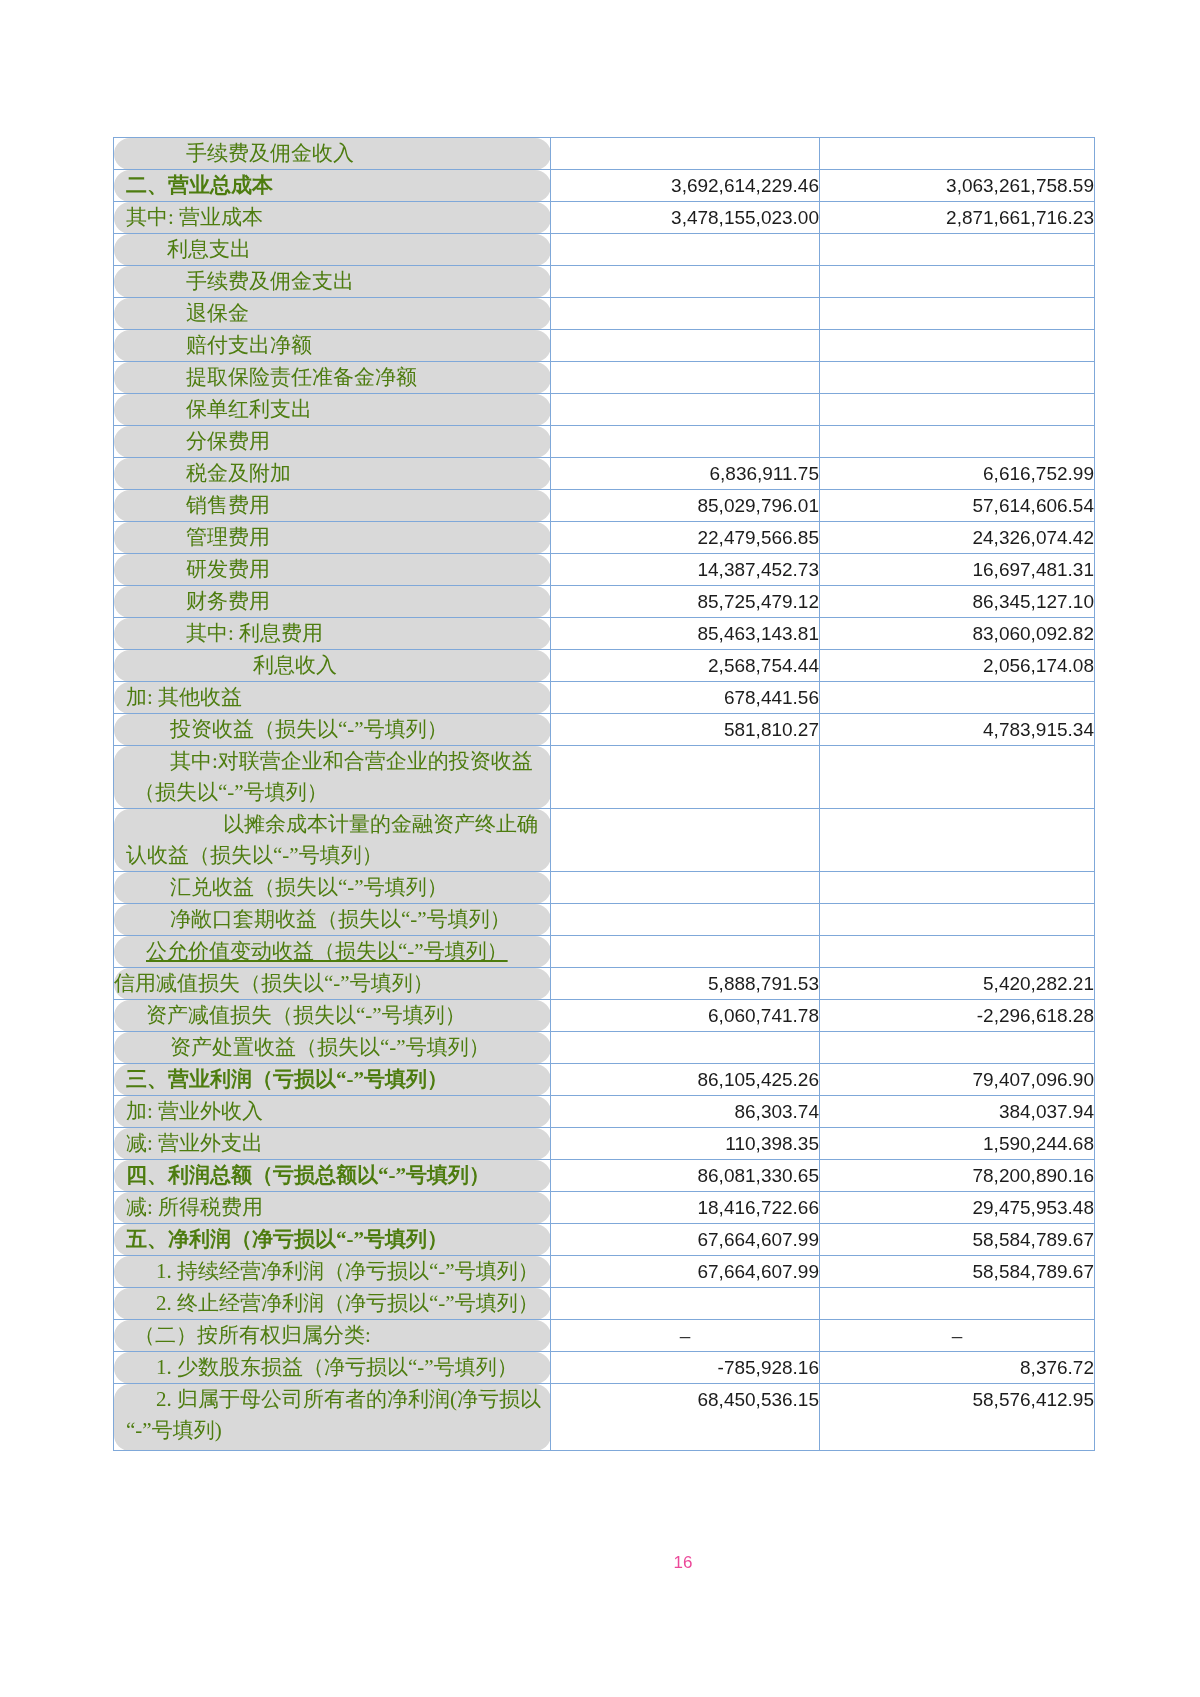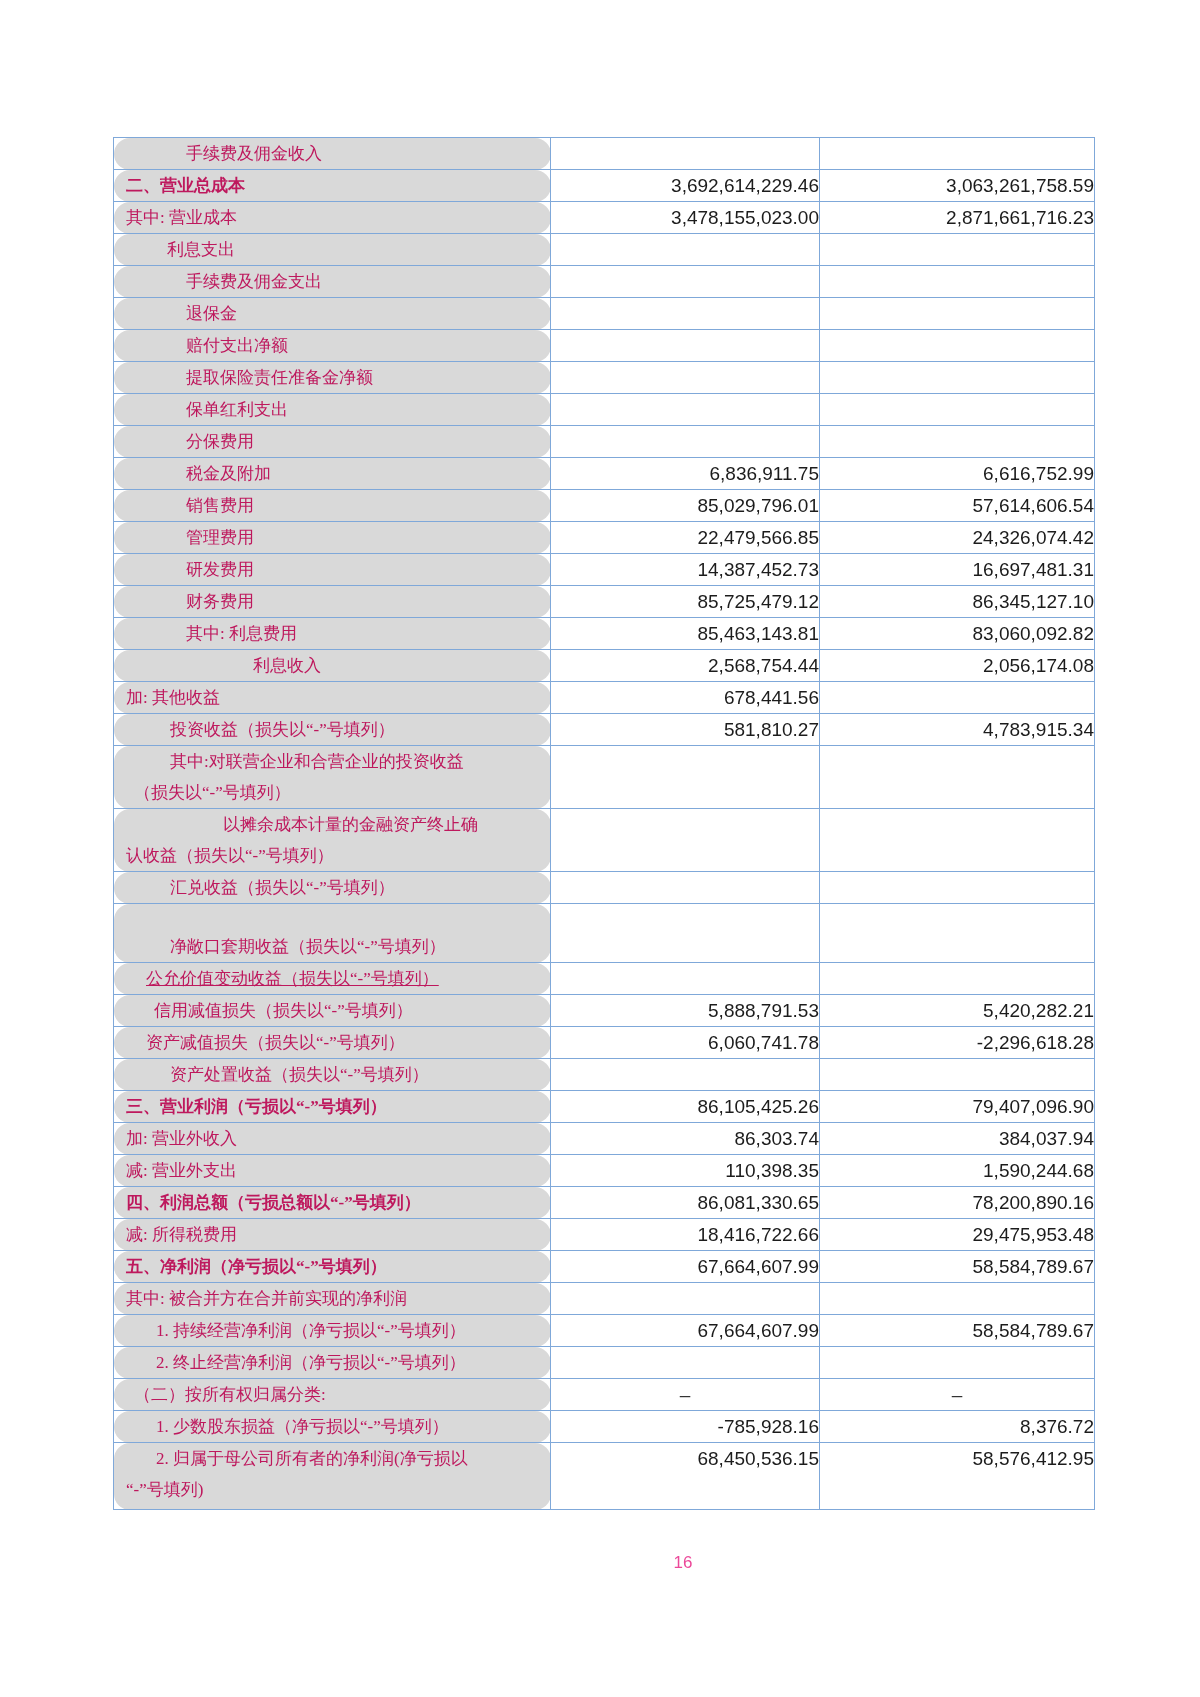--- a/index.html
+++ b/index.html
@@ -18,22 +18,22 @@
     border-collapse:collapse;
     table-layout:fixed;
   }
   table.fin td{
     border:1px solid #7fa8d9;
     padding:0;
     vertical-align:top;
   }
   td.lab{
     background:#d9d9d9;
-    color:#be185d;
-    font-size:17px;
+    color:#4d7c0f;
+    font-size:21px;
     border-radius:16px;
   }
   td.lab .lline{
     line-height:31px;
     white-space:nowrap;
     overflow:hidden;
   }
   td.lab.bold .lline{font-weight:bold;}
   td.val{
     background:#ffffff;
@@ -222,35 +222,35 @@
   </tr>
         <tr>
     <td class="lab">
             <div class="lline" style="padding-left: 56px;">汇兑收益（损失以“-”号填列）</div>
           </td>
     <td class="val"></td>
     <td class="val"></td>
   </tr>
         <tr>
     <td class="lab">
-            <div class="lline" style="padding-left: 56px; margin-top: 27px;">净敞口套期收益（损失以“-”号填列）</div>
+            <div class="lline" style="padding-left: 56px;">净敞口套期收益（损失以“-”号填列）</div>
           </td>
     <td class="val"></td>
     <td class="val"></td>
   </tr>
         <tr>
     <td class="lab">
             <div class="lline" style="padding-left: 32px; text-decoration: underline;">公允价值变动收益（损失以“-”号填列）</div>
           </td>
     <td class="val"></td>
     <td class="val"></td>
   </tr>
         <tr>
     <td class="lab">
-            <div class="lline" style=" margin-left: 40px;">信用减值损失（损失以“-”号填列）</div>
+            <div class="lline" style="">信用减值损失（损失以“-”号填列）</div>
           </td>
     <td class="val">5,888,791.53</td>
     <td class="val">5,420,282.21</td>
   </tr>
         <tr>
     <td class="lab">
             <div class="lline" style="padding-left: 32px;">资产减值损失（损失以“-”号填列）</div>
           </td>
     <td class="val">6,060,741.78</td>
     <td class="val">-2,296,618.28</td>
@@ -296,27 +296,20 @@
           </td>
     <td class="val">18,416,722.66</td>
     <td class="val">29,475,953.48</td>
   </tr>
         <tr>
     <td class="lab bold">
             <div class="lline" style="padding-left: 12px;">五、净利润（净亏损以“-”号填列）</div>
           </td>
     <td class="val">67,664,607.99</td>
     <td class="val">58,584,789.67</td>
-  </tr>
-        <tr>
-    <td class="lab">
-            <div class="lline" style="padding-left: 12px;">其中: 被合并方在合并前实现的净利润</div>
-          </td>
-    <td class="val"></td>
-    <td class="val"></td>
   </tr>
         <tr>
     <td class="lab">
             <div class="lline" style="padding-left: 42px;">1. 持续经营净利润（净亏损以“-”号填列）</div>
           </td>
     <td class="val">67,664,607.99</td>
     <td class="val">58,584,789.67</td>
   </tr>
         <tr>
     <td class="lab">

